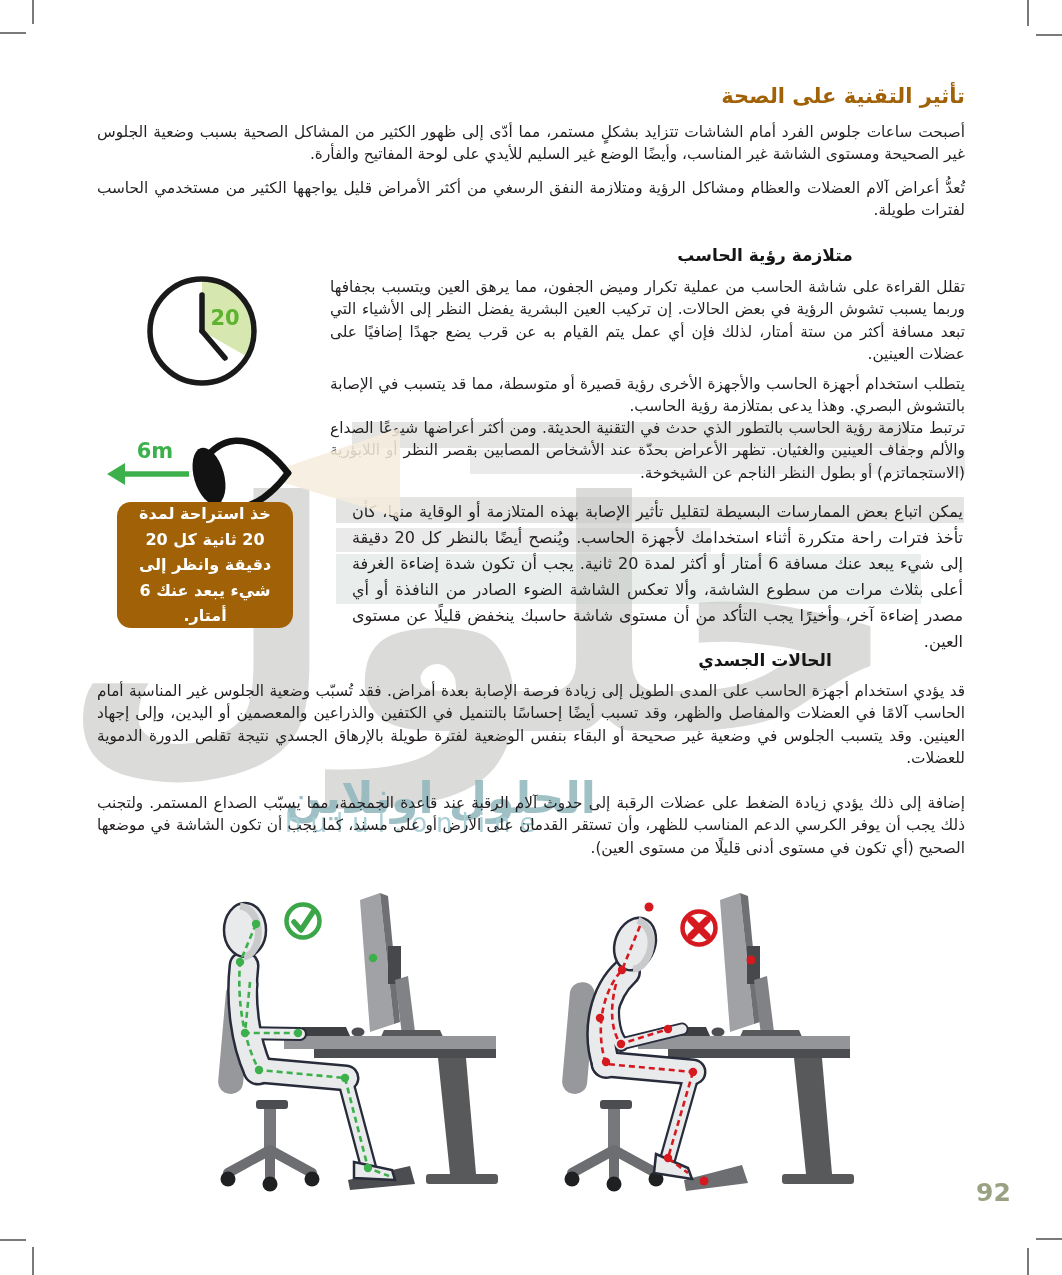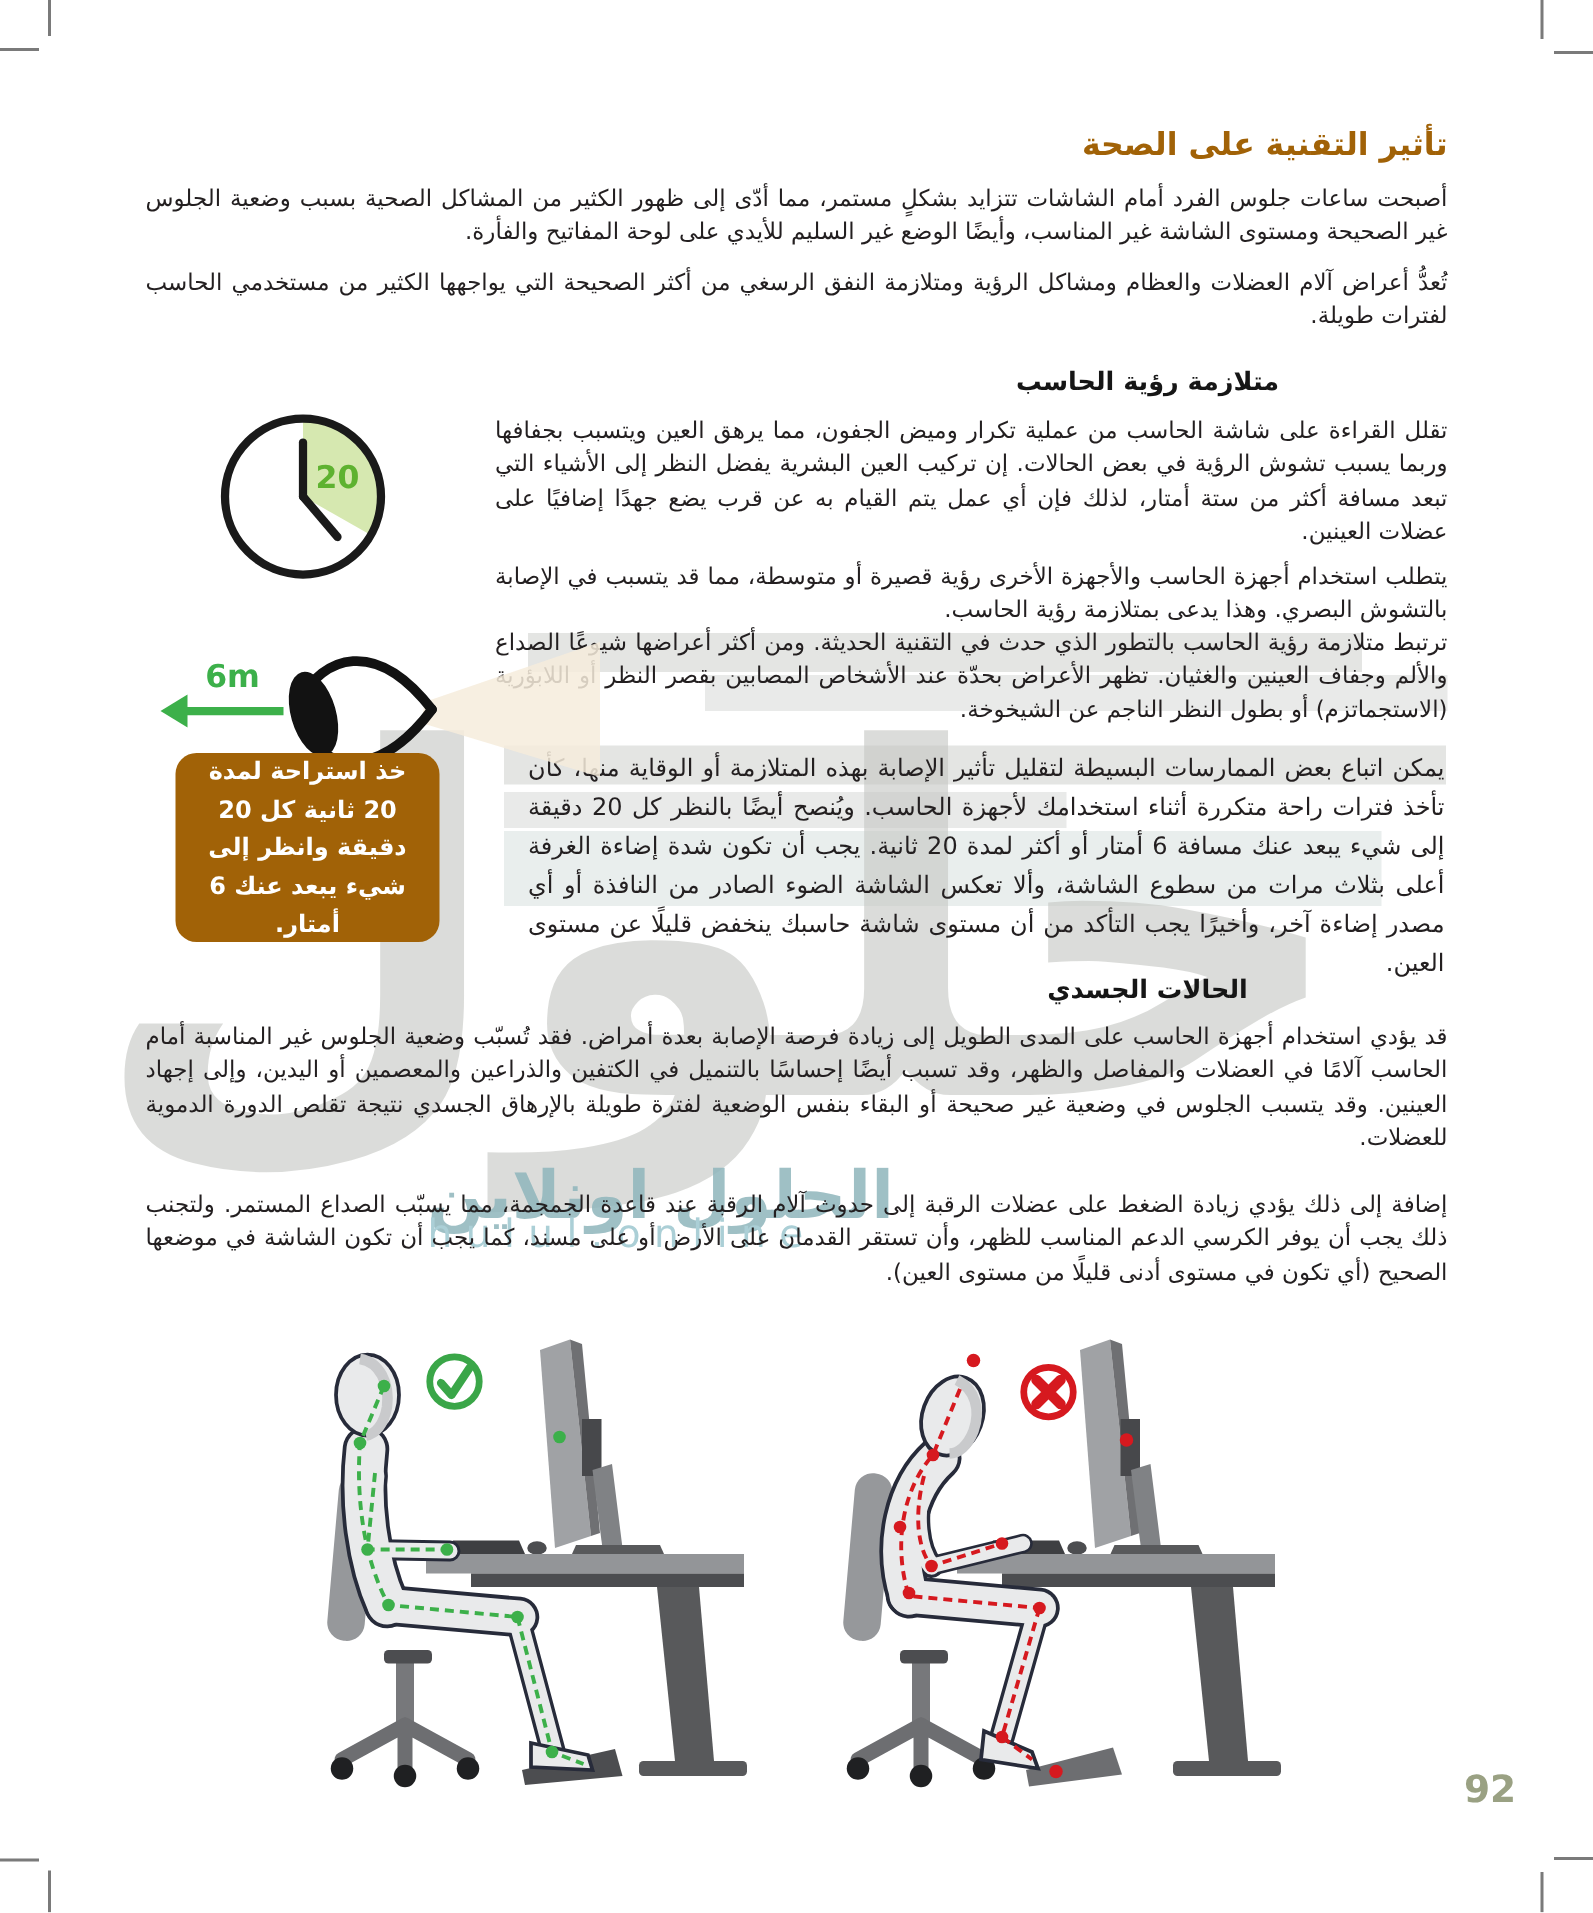--- a/index.html
+++ b/index.html
@@ -39,21 +39,21 @@
   <div class="abs wm-bar" style="left:336px;top:497px;width:628px;height:26px;opacity:.5;"></div>
   <div class="abs wm-bar" style="left:336px;top:528px;width:375px;height:24px;opacity:.4;"></div>
   <div class="abs wm-bar" style="left:336px;top:554px;width:585px;height:50px;opacity:.4;background:#c8d4d2;"></div>
   <div class="abs wm-big" style="left:240px;top:420px;width:660px;height:420px;">حلول</div>
   <div class="abs wm-row" style="left:285px;top:748px;margin-top:24px;">الحلول اونلاين</div>
   <div class="abs wm-latin" style="left:285px;top:808px;">hulul.online</div>
 
   <div class="abs h1" style="right:97px;top:84px;width:500px;">تأثير التقنية على الصحة</div>
 
   <div class="abs para" style="left:97px;top:121px;width:868px;">أصبحت ساعات جلوس الفرد أمام الشاشات تتزايد بشكلٍ مستمر، مما أدّى إلى ظهور الكثير من المشاكل الصحية بسبب وضعية الجلوس غير الصحيحة ومستوى الشاشة غير المناسب، وأيضًا الوضع غير السليم للأيدي على لوحة المفاتيح والفأرة.</div>
-  <div class="abs para" style="left:97px;top:177px;width:868px;">تُعدُّ أعراض آلام العضلات والعظام ومشاكل الرؤية ومتلازمة النفق الرسغي من أكثر الصحيحة التي يواجهها الكثير من مستخدمي الحاسب لفترات طويلة.</div>
+  <div class="abs para" style="left:97px;top:177px;width:868px;">تُعدُّ أعراض آلام العضلات والعظام ومشاكل الرؤية ومتلازمة النفق الرسغي من أكثر الأمراض قليل يواجهها الكثير من مستخدمي الحاسب لفترات طويلة.</div>
 
   <div class="abs h2" style="right:97px;top:245px;width:400px;">متلازمة رؤية الحاسب</div>
   <div class="abs para" style="left:330px;top:276px;width:635px;">تقلل القراءة على شاشة الحاسب من عملية تكرار وميض الجفون، مما يرهق العين ويتسبب بجفافها وربما يسبب تشوش الرؤية في بعض الحالات. إن تركيب العين البشرية يفضل النظر إلى الأشياء التي تبعد مسافة أكثر من ستة أمتار، لذلك فإن أي عمل يتم القيام به عن قرب يضع جهدًا إضافيًا على عضلات العينين.</div>
   <div class="abs para" style="left:330px;top:373px;width:635px;">يتطلب استخدام أجهزة الحاسب والأجهزة الأخرى رؤية قصيرة أو متوسطة، مما قد يتسبب في الإصابة بالتشوش البصري. وهذا يدعى بمتلازمة رؤية الحاسب.</div>
   <div class="abs para" style="left:330px;top:417px;width:635px;">ترتبط متلازمة رؤية الحاسب بالتطور الذي حدث في التقنية الحديثة. ومن أكثر أعراضها شيوعًا الصداع والألم وجفاف العينين والغثيان. تظهر الأعراض بحدّة عند الأشخاص المصابين بقصر النظر أو اللابؤرية (الاستجماتزم) أو بطول النظر الناجم عن الشيخوخة.</div>
   <div class="abs para" style="left:352px;top:499px;width:611px;font-size:16px;line-height:26px;">يمكن اتباع بعض الممارسات البسيطة لتقليل تأثير الإصابة بهذه المتلازمة أو الوقاية منها، كأن تأخذ فترات راحة متكررة أثناء استخدامك لأجهزة الحاسب. ويُنصح أيضًا بالنظر كل 20 دقيقة إلى شيء يبعد عنك مسافة 6 أمتار أو أكثر لمدة 20 ثانية. يجب أن تكون شدة إضاءة الغرفة أعلى بثلاث مرات من سطوع الشاشة، وألا تعكس الشاشة الضوء الصادر من النافذة أو أي مصدر إضاءة آخر، وأخيرًا يجب التأكد من أن مستوى شاشة حاسبك ينخفض قليلًا عن مستوى العين.</div>
 
   <svg class="abs" style="left:136px;top:272px;" width="132" height="120" viewBox="0 0 132 120">
     <path d="M66,59 L66,8 A51,51 0 0 1 110,84 Z" fill="#d6e8b0"></path>
     <circle cx="66" cy="59" r="52" fill="none" stroke="#1a1a1a" stroke-width="5.5"></circle>

